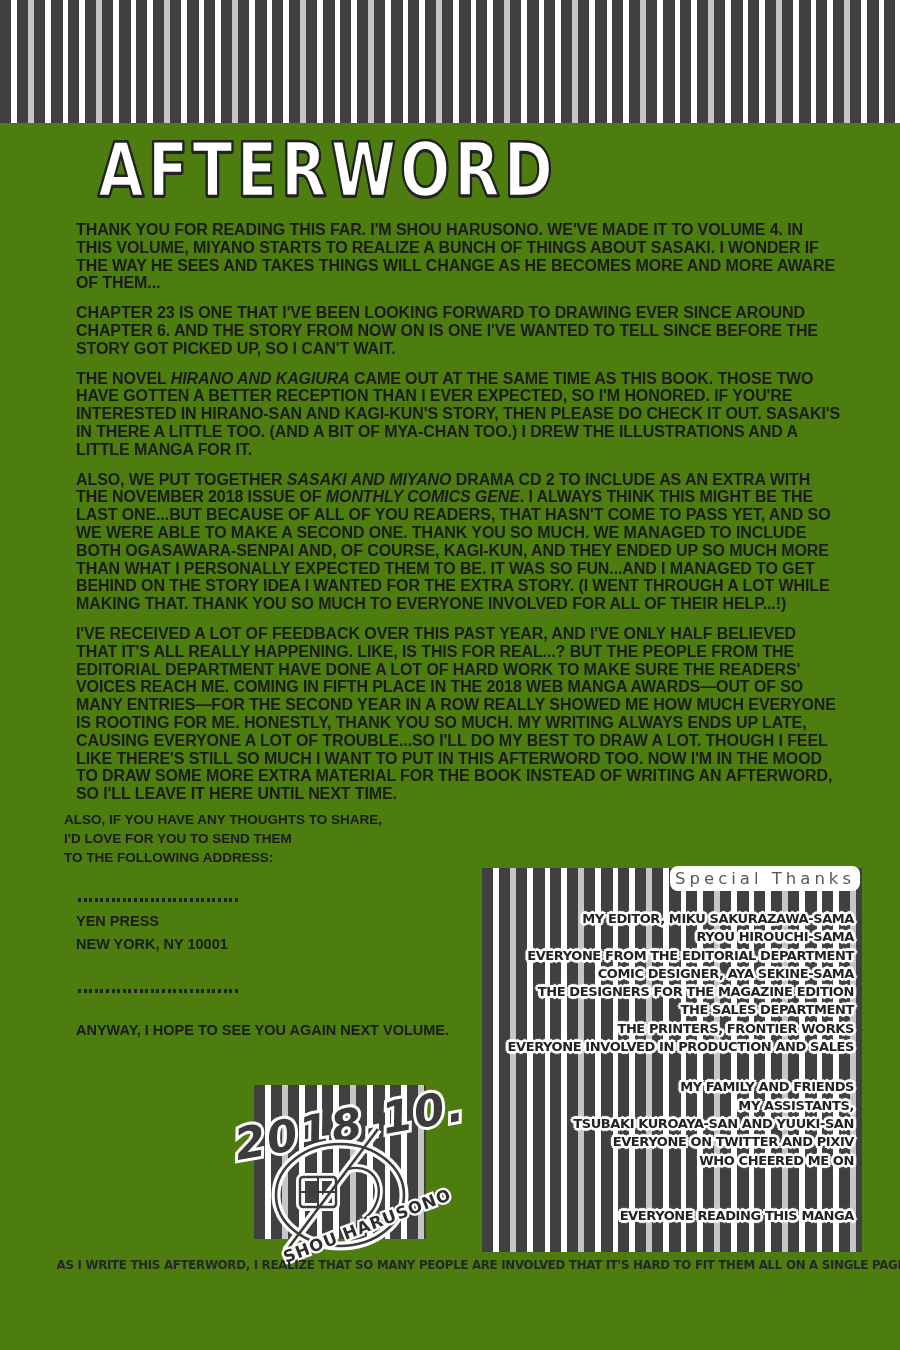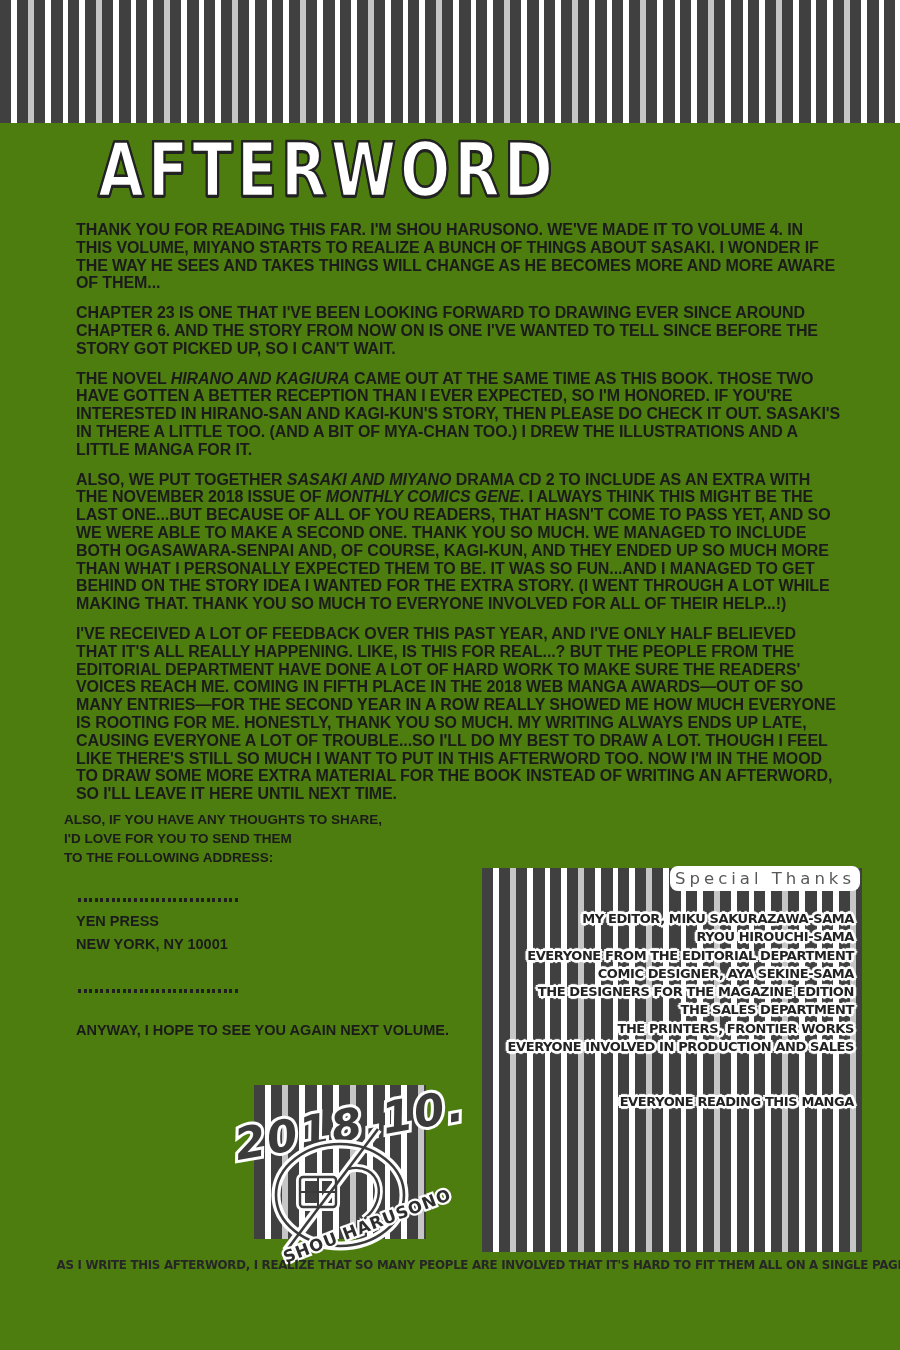--- a/index.html
+++ b/index.html
@@ -129,20 +129,27 @@
       <div class="thanks-group tg-staff">
           <div>MY EDITOR, MIKU SAKURAZAWA-SAMA</div>
           <div>RYOU HIROUCHI-SAMA</div>
           <div>EVERYONE FROM THE EDITORIAL DEPARTMENT</div>
           <div>COMIC DESIGNER, AYA SEKINE-SAMA</div>
           <div>THE DESIGNERS FOR THE MAGAZINE EDITION</div>
           <div>THE SALES DEPARTMENT</div>
           <div>THE PRINTERS, FRONTIER WORKS</div>
           <div>EVERYONE INVOLVED IN PRODUCTION AND SALES</div>
         </div>
+      <div class="thanks-group tg-personal">
+          <div>MY FAMILY AND FRIENDS</div>
+          <div>MY ASSISTANTS,</div>
+          <div>TSUBAKI KUROAYA-SAN AND YUUKI-SAN</div>
+          <div>EVERYONE ON TWITTER AND PIXIV</div>
+          <div>WHO CHEERED ME ON</div>
+        </div>
       <div class="thanks-group tg-readers">
           <div>EVERYONE READING THIS MANGA</div>
         </div>
     </div>
   </div>
 
   <div class="stripes sig-box">
     <svg class="sig-svg" width="232" height="200" viewBox="0 0 232 200">
 
       <text x="6" y="64" font-size="44" font-style="italic" font-weight="bold" transform="rotate(-10 116 52)" letter-spacing="2" fill="#3b3b3b" stroke="#ffffff" stroke-width="6" paint-order="stroke">2018.10.</text>

